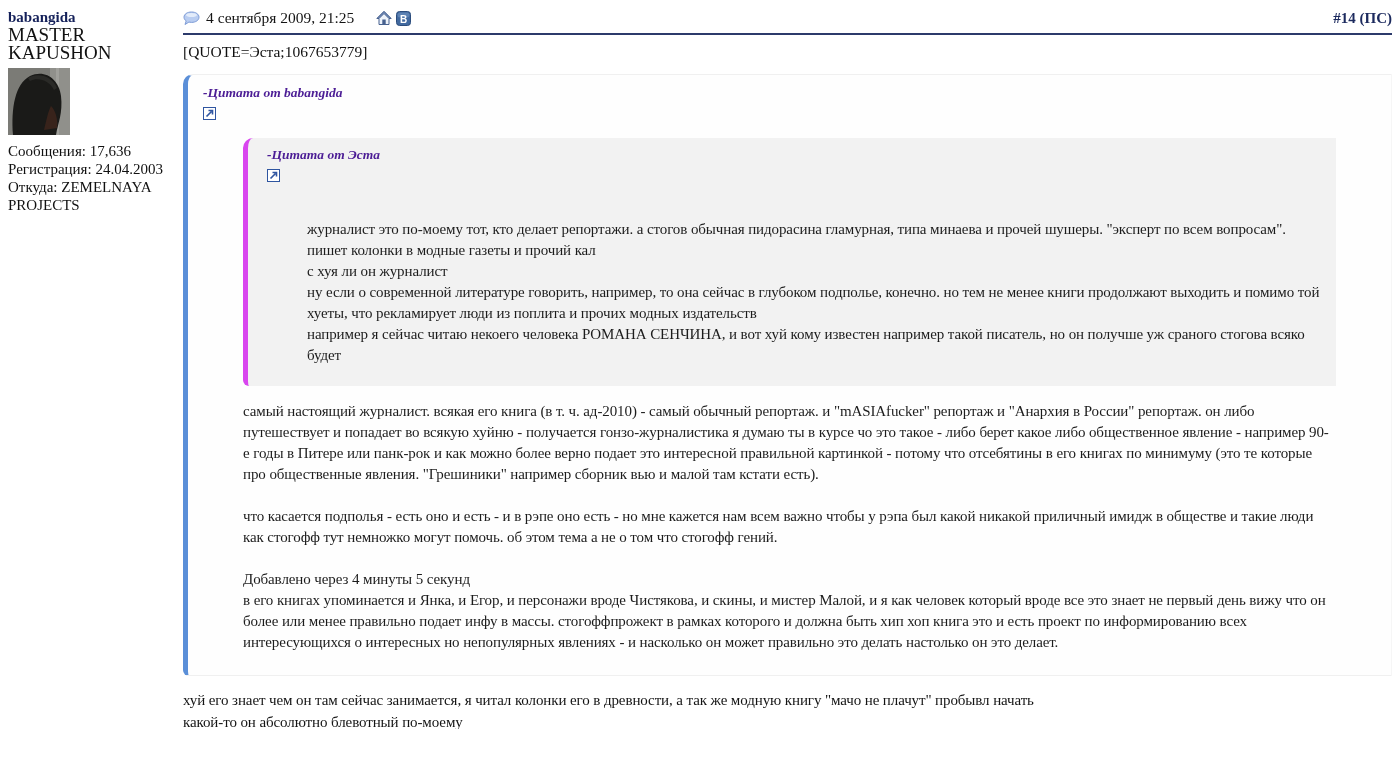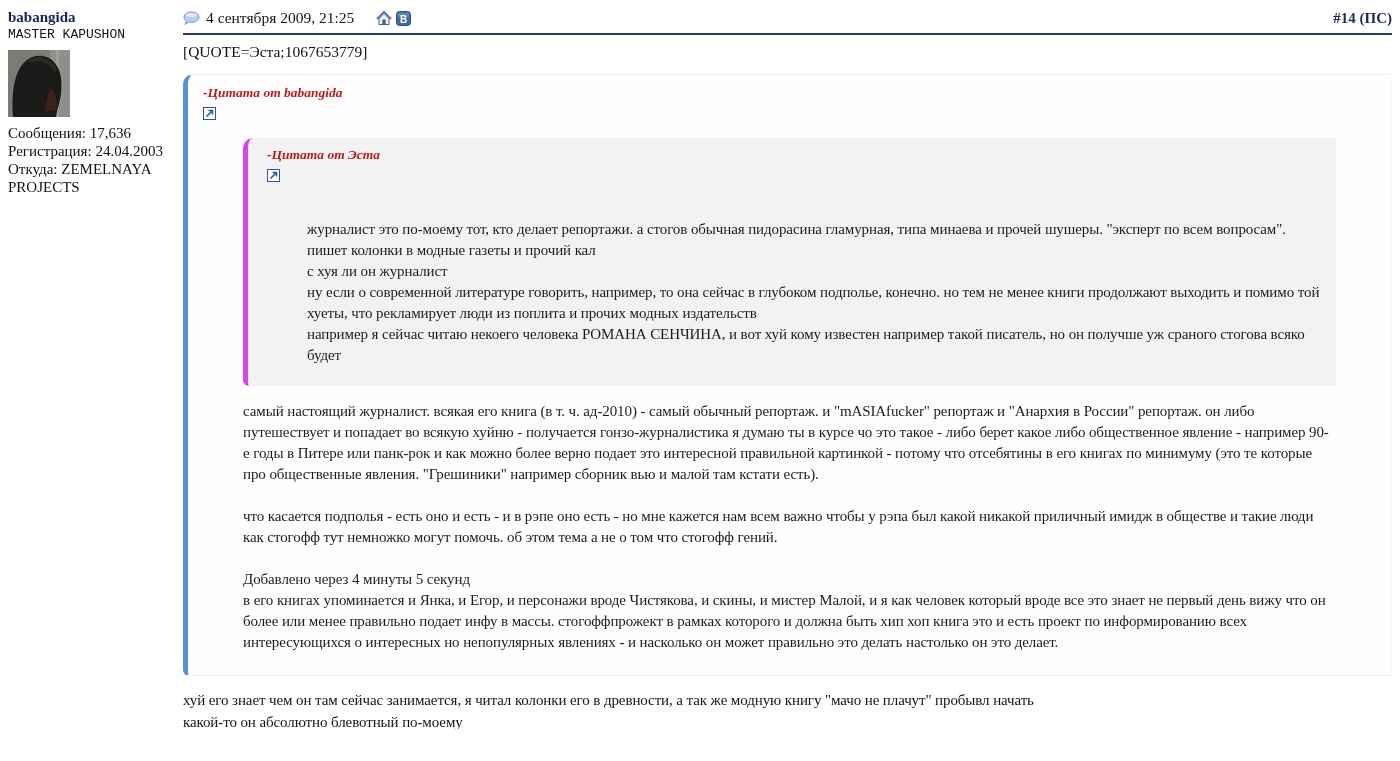--- a/index.html
+++ b/index.html
@@ -6,21 +6,21 @@
   html,body { background:#ffffff; }
   .page {
     position:relative; width:1400px; height:729px; overflow:hidden;
     background:#ffffff; color:#1b1b1b;
     font-family:"Liberation Serif", serif; font-size:15px;
   }
 
   
   .user-panel { position:absolute; left:8px; top:8px; width:172px; }
   .username { font-weight:bold; font-size:15px; color:#15215a; text-decoration:none; display:block; line-height:18px; cursor:pointer; }
-  .user-title { font-size:13px; color:#111; line-height:18px;font-family:Liberation Mono, monospace; }
+  .user-title { font-size:19px; color:#111; line-height:18px; }
   .avatar { display:block; width:62px; height:67px; margin-top:6px; cursor:pointer; }
   .user-stats { margin-top:7px; line-height:18px; color:#111; }
   .offline { position:absolute; left:8px; top:747px; font-family:"Liberation Sans", sans-serif; font-weight:bold; font-size:11px; color:#45526d; }
 
   
   .main { position:absolute; left:183px; top:8px; width:1209px; }
   .post-header { display:flex; align-items:center; height:20px; }
   .post-date { margin-left:6px; font-size:15.5px; color:#141414; }
   .hdr-icons { display:flex; align-items:center; gap:4px; margin-left:22px; }
   .icon-btn { display:inline-flex; cursor:pointer; }
@@ -30,21 +30,21 @@
   .raw-quote { margin-top:8px; font-size:15.5px; color:#101010; }
 
   
   .outer-quote {
     margin-top:13px; position:relative;
     border-left:5px solid #5b8fd8;
     border-top:1px solid #f0f0f0; border-right:1px solid #f6f6f6; border-bottom:1px solid #f0f0f0;
     border-top-left-radius:10px; border-bottom-left-radius:6px;
     background:#fefefe; padding:10px 0 22px 15px; min-height:585px;
   }
-  .quote-caption { font-style:italic; font-weight:bold; color:#b91c1c; font-size:13.5px; line-height:16px; }
+  .quote-caption { font-style:italic; font-weight:bold; color:#4c1d95; font-size:13.5px; line-height:16px; }
   .viewpost { display:inline-flex; align-items:center; justify-content:center;
     width:13px; height:13px; margin-top:6px; background:#fff; border:1px solid #2f55a0; cursor:pointer; }
   .inner-quote {
     margin:16px 55px 0 40px; position:relative;
     border-left:5px solid #d946ef;
     border-top-left-radius:10px; border-bottom-left-radius:6px;
     background:#f2f2f2; padding:9px 10px 20px 19px;
   }
   .inner-quote .quote-body { margin:35px 0 0 40px; }
   .quote-line { line-height:21px; letter-spacing:-0.1px; color:#1c1c1c; }

